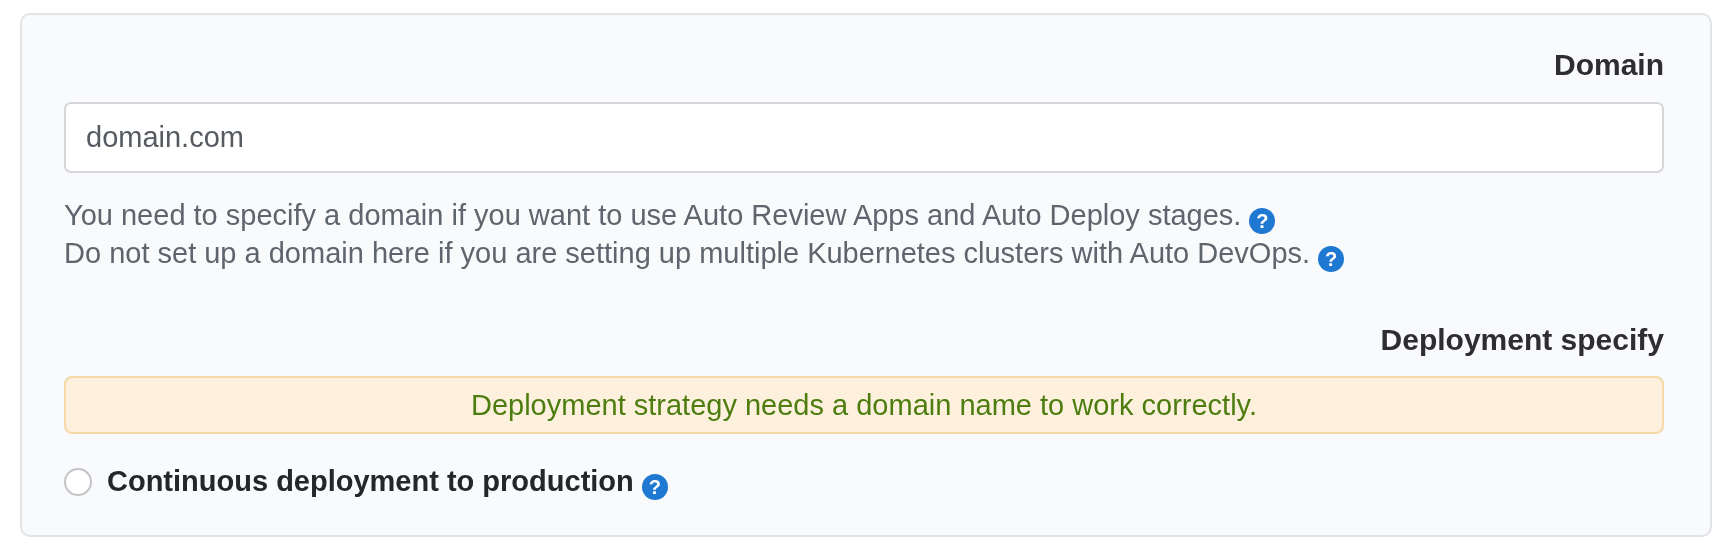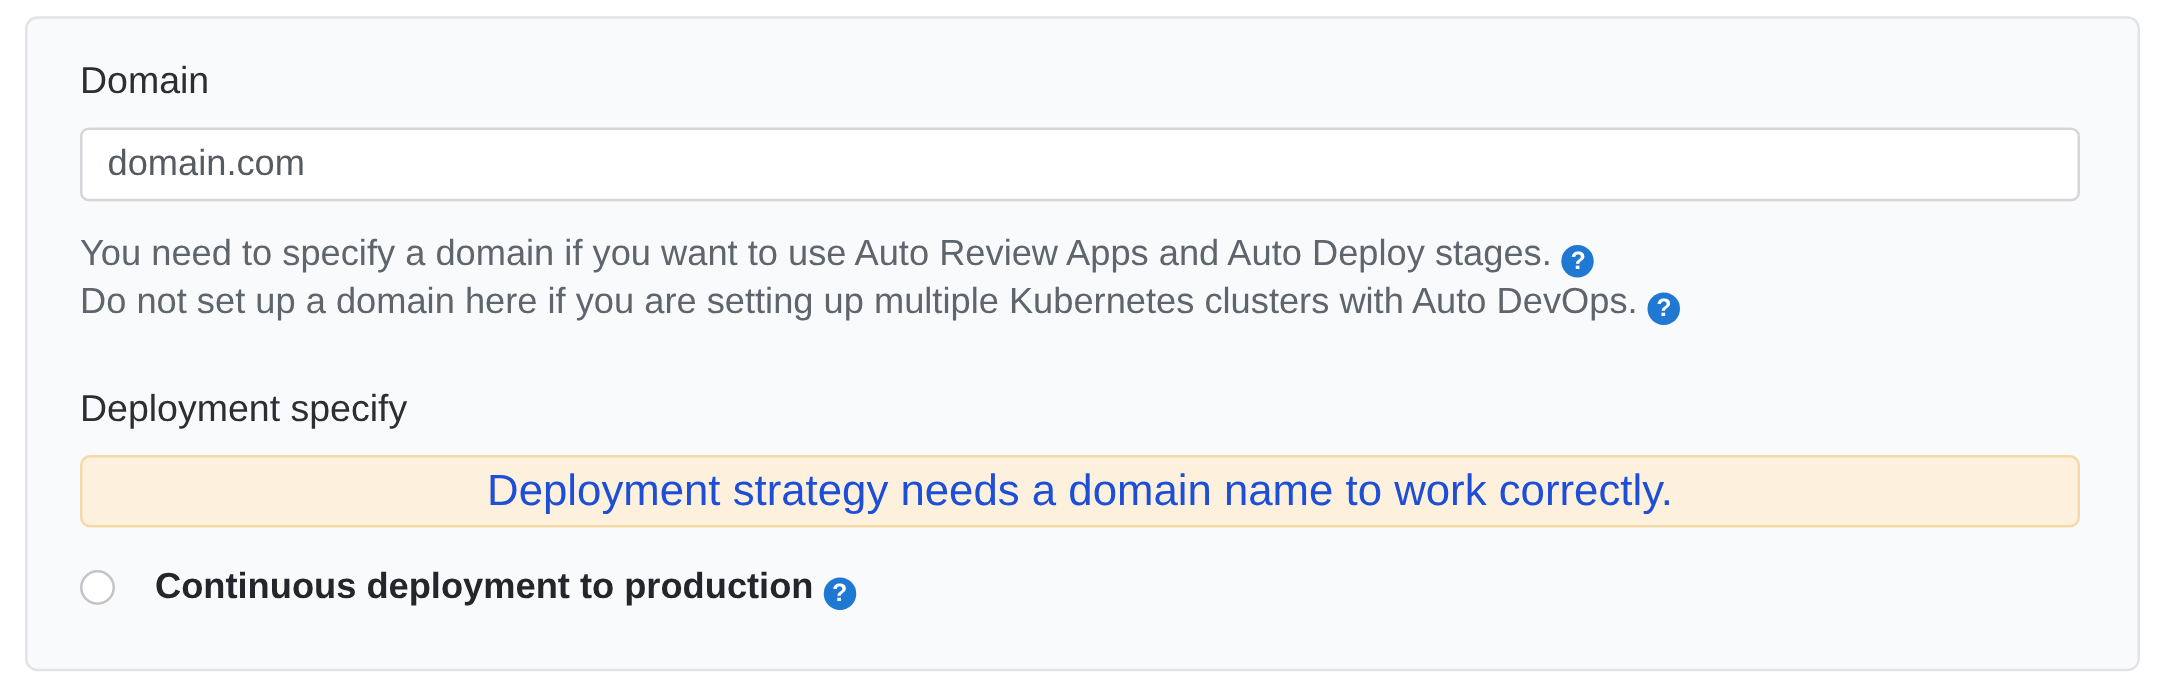--- a/index.html
+++ b/index.html
@@ -15,30 +15,31 @@
     box-sizing: border-box;
     margin: 13px 16px 0 20px;
     height: 524px;
     background: #f9fafc;
     border: 2px solid #e2e3e7;
     border-radius: 10px;
     padding: 34px 46px 0 42px;
   }
   .form-label {
     font-size: 30px;
-    font-weight: normal;
+    font-weight: bold;
     color: #2d2d33;
     line-height: 32px;
+    text-align: right;
   }
   .domain-label { margin: 0 0 21px 0; }
   .text-input {
     box-sizing: border-box;
     display: block;
     width: 100%;
-    height: 59px;
+    height: 71px;
     background: #ffffff;
     border: 2px solid #d6d6da;
     border-radius: 7px;
     font-family: inherit;
     font-size: 29px;
     color: #565b61;
     padding: 0 20px;
     outline: none;
   }
   .help-text {
@@ -68,30 +69,29 @@
   .warning-banner {
     box-sizing: border-box;
     margin-top: 20px;
     height: 58px;
     background: #fdf1dd;
     border: 2px solid #f5d9a8;
     border-radius: 8px;
     display: flex;
     align-items: center;
     justify-content: center;
-    font-size: 35px;
-    color: #1d4ed8;
+    font-size: 29px;
+    color: #4d7c0f;
   }
   .radio-group { margin-top: 27px; }
   .radio-row {
     display: flex;
     align-items: center;
     height: 42px;
     cursor: pointer;
-    gap: 17px;
   }
   .radio {
     box-sizing: border-box;
     width: 28px;
     height: 28px;
     border-radius: 50%;
     border: 2px solid #c3c3c8;
     background: #ffffff;
     margin-right: 15px;
     flex: none;

